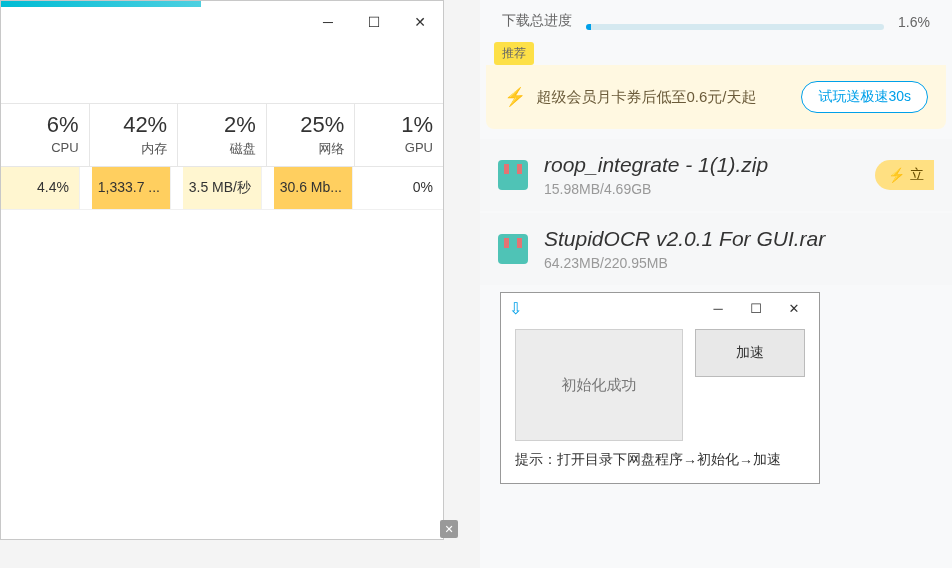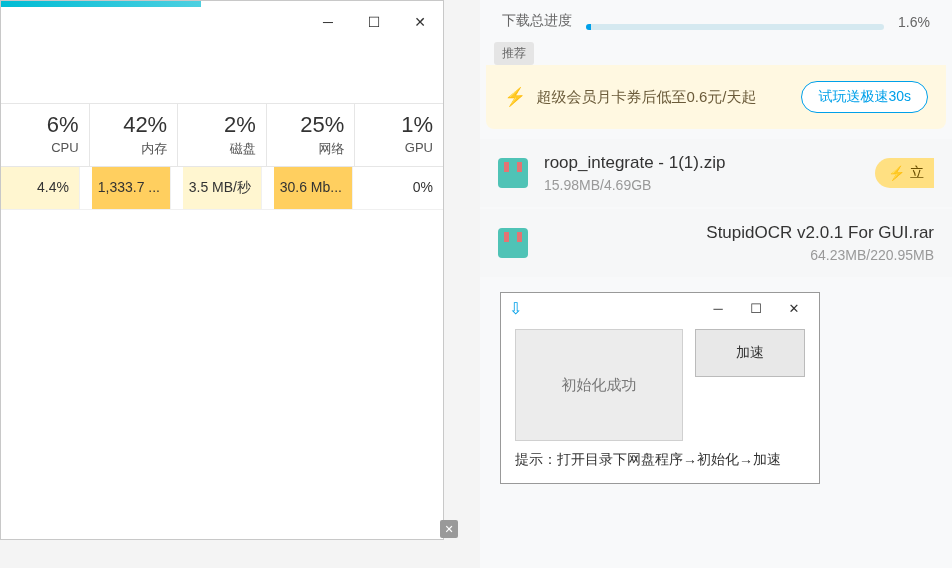--- a/index.html
+++ b/index.html
@@ -81,55 +81,55 @@
     flex: 1; height: 6px; background: #d5e9f0; border-radius: 3px;
     margin: 0 14px; position: relative; overflow: hidden;
   }
   .dl-progress-fill {
     position: absolute; left: 0; top: 0; bottom: 0;
     background: #00a0e9;
   }
   .dl-pct { color: #666; font-size: 14px; }
 
   .dl-promo-tag {
-    display: inline-block; background: #e5e5e5; color: #666;
+    display: inline-block; background: #fde047; color: #666;
     font-size: 12px; padding: 3px 8px; border-radius: 3px;
     margin: 4px 0 0 14px;
   }
   .dl-promo {
     margin: 0 6px 10px 6px; padding: 16px 18px;
     background: #fff8e1; border-radius: 0 0 8px 8px;
     display: flex; align-items: center;
   }
   .dl-bolt { color: #ffa726; font-size: 18px; margin-right: 10px; }
   .dl-promo-text { flex: 1; color: #6b5b3a; font-size: 15px; }
   .dl-try-btn {
     border: 1px solid #00a0e9; color: #00a0e9;
     background: #fff; border-radius: 18px;
     padding: 6px 16px; font-size: 14px; text-align: center;
   }
 
   .dl-item {
     display: flex; align-items: center; padding: 14px 18px;
     background: #f6f7f8;
   }
-  .dl-item + .dl-item { margin-top: 2px; text-align: right; }
+  .dl-item + .dl-item { margin-top: 2px; }
   .dl-icon {
     width: 30px; height: 30px; border-radius: 4px;
     background: #4fc3b6; margin-right: 16px; position: relative;
     flex-shrink: 0;
   }
   .dl-icon:before, .dl-icon:after {
     content: ""; position: absolute; width: 5px; height: 10px;
     background: #e57373; top: 4px;
   }
   .dl-icon:before { left: 6px; }
   .dl-icon:after { right: 6px; }
   .dl-meta { flex: 1; }
-  .dl-name { color: #333; font-size: 17px; }
+  .dl-name { color: #333; font-size: 21px; font-style: italic; }
   .dl-size { color: #999; font-size: 14px; margin-top: 4px; }
   .dl-action {
     background: #ffe082; color: #6b4f00; border-radius: 16px 0 0 16px;
     padding: 6px 10px 6px 14px; font-size: 14px;
     display: flex; align-items: center;
   }
   .dl-action-bolt { color: #ff9800; margin-right: 4px; }
 
   
   .util-window {

